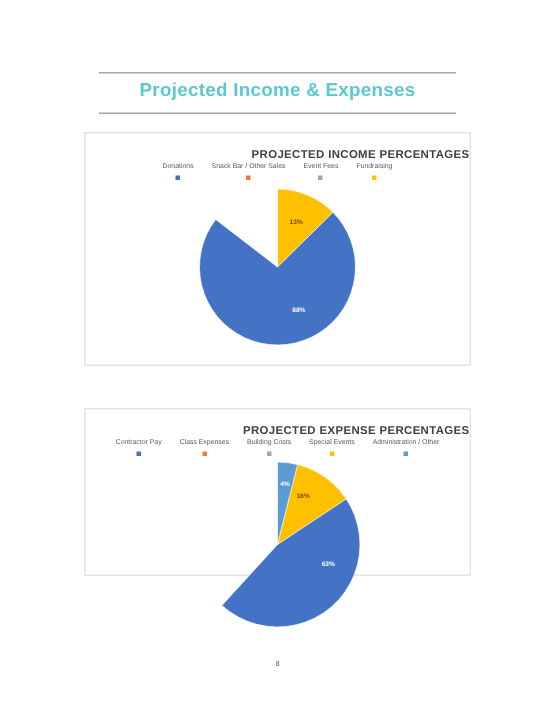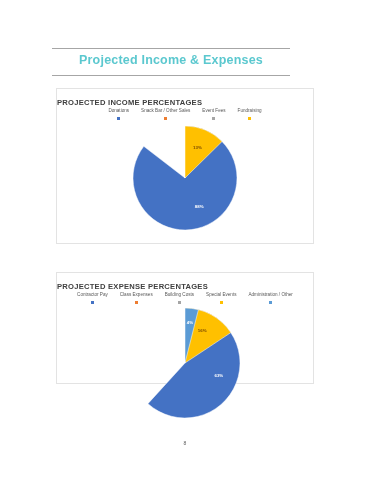--- a/index.html
+++ b/index.html
@@ -18,21 +18,21 @@
     left: 0; top: 0;
     width: 370px;
     height: 480px;
     background: #ffffff;
     box-sizing: border-box;
   }
 
   
   .doc-heading {
     position: absolute;
-    left: 52px;
+    left: 66px;
     top: 48px;
     width: 238px;
     text-align: center;
   }
   .doc-heading .rule-top {
     height: 1px;
     background: #a6a6a6;
     width: 100%;
   }
   .doc-heading .rule-bottom {
@@ -69,21 +69,21 @@
     top: 272px;
     width: 258px;
     height: 112px;
   }
 
   .chart-title {
     position: absolute;
     left: 0;
     top: 9px;
     width: 100%;
-    text-align: left;
+    text-align: right;
     font-size: 7.6px;
     font-weight: bold;
     color: #404040;
     letter-spacing: 0.25px;
     white-space: nowrap;
   }
 
   .legend {
     position: absolute;
     left: 0;

